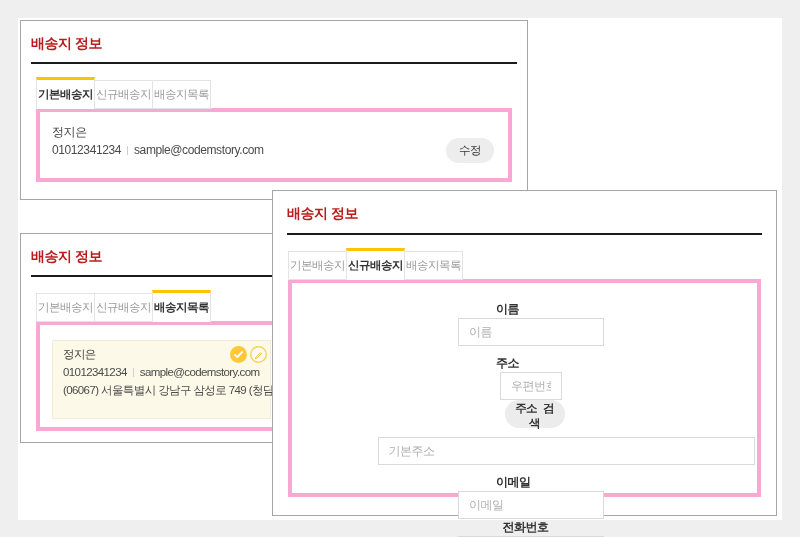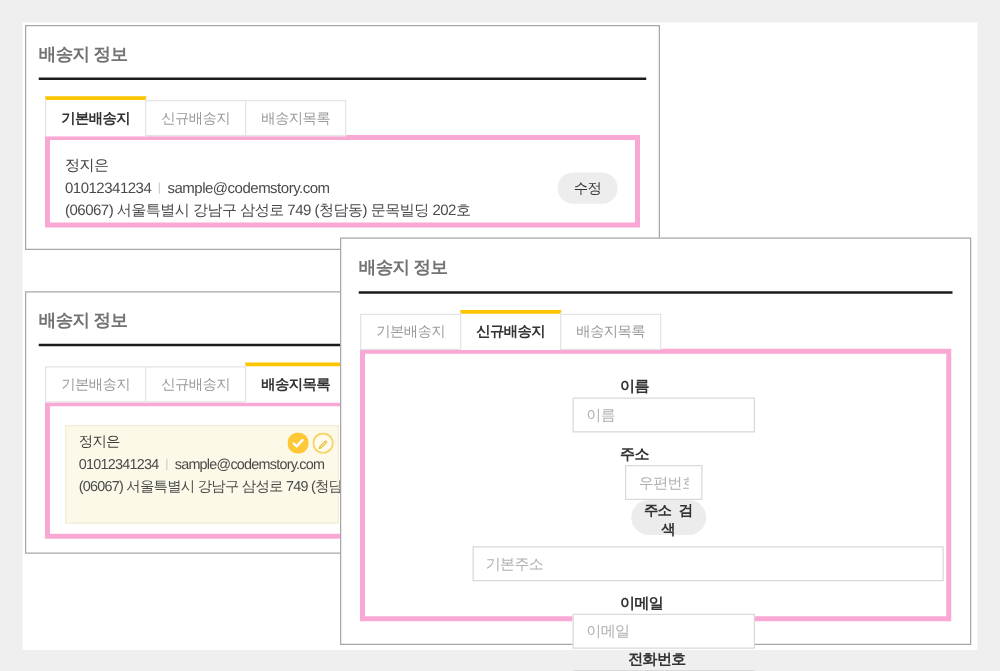--- a/index.html
+++ b/index.html
@@ -5,27 +5,27 @@
   html,body{margin:0;padding:0;background:#EFEFEF;}
   #screen{position:relative;width:800px;height:537px;background:#EFEFEF;overflow:hidden;
           font-family:"Liberation Sans","DejaVu Sans",sans-serif;}
   .canvas{position:absolute;left:18px;top:18px;width:764px;height:502px;background:#FFFFFF;}
 
   .panel{position:absolute;background:#FFFFFF;border:1px solid #A6A6A6;box-sizing:border-box;}
   #panel-default{left:20px;top:20px;width:508px;height:180px;z-index:1;}
   #panel-list{left:20px;top:233px;width:540px;height:210px;z-index:2;}
   #panel-new{left:272px;top:190px;width:505px;height:326px;z-index:3;}
 
-  .panel-title{margin:14px 10px 0;font-size:14px;font-weight:700;color:#737373;letter-spacing:-0.5px;}
+  .panel-title{margin:14px 10px 0;font-size:14px;font-weight:700;color:#b91c1c;letter-spacing:-0.5px;}
   #panel-new .panel-title{margin-left:14px;margin-right:14px;}
   .title-rule{height:2px;background:#1B1B1B;margin:9px 10px 0;}
   #panel-new .title-rule{margin:10px 14px 0;}
 
   .tabs{display:flex;align-items:flex-end;margin:13px 15px -1px;position:relative;z-index:2;}
-  .tab{box-sizing:border-box;height:29px;padding:0 12px;display:flex;align-items:center;
+  .tab{box-sizing:border-box;height:29px;padding:0 1px;display:flex;align-items:center;
        background:#FFFFFF;border:1px solid #E4E4E4;color:#9A9A9A;font-size:11.5px;
        letter-spacing:-0.5px;cursor:pointer;white-space:nowrap;}
   .tab + .tab{margin-left:-1px;text-align:center;}
   .tab.active{height:32px;border-top:3px solid #FFC400;border-bottom:1px solid #FFFFFF;
        color:#333333;font-weight:700;}
 
   .content-box{position:relative;z-index:1;border:4px solid #f9a8d4;margin:0 15px;box-sizing:border-box;}
 
   
   .cb-default{height:74px;padding:11px 12px;}
@@ -73,21 +73,20 @@
     <div class="tabs">
       <div class="tab active">기본배송지</div>
       <div class="tab">신규배송지</div>
       <div class="tab">배송지목록</div>
     </div>
     <div class="content-box cb-default">
       <div class="info-line name">정지은</div>
       <div class="info-line">
         <span>01012341234</span><span class="vsep"></span><span>sample@codemstory.com</span>
       </div>
-      <div class="info-line">(06067) 서울특별시 강남구 삼성로 749 (청담동) 문목빌딩 202호</div>
       <button class="edit-btn">수정</button>
     </div>
   </section>
 
   <section class="panel" id="panel-list">
     <h2 class="panel-title">배송지 정보</h2>
     <div class="title-rule"></div>
     <div class="tabs">
       <div class="tab">기본배송지</div>
       <div class="tab">신규배송지</div>

